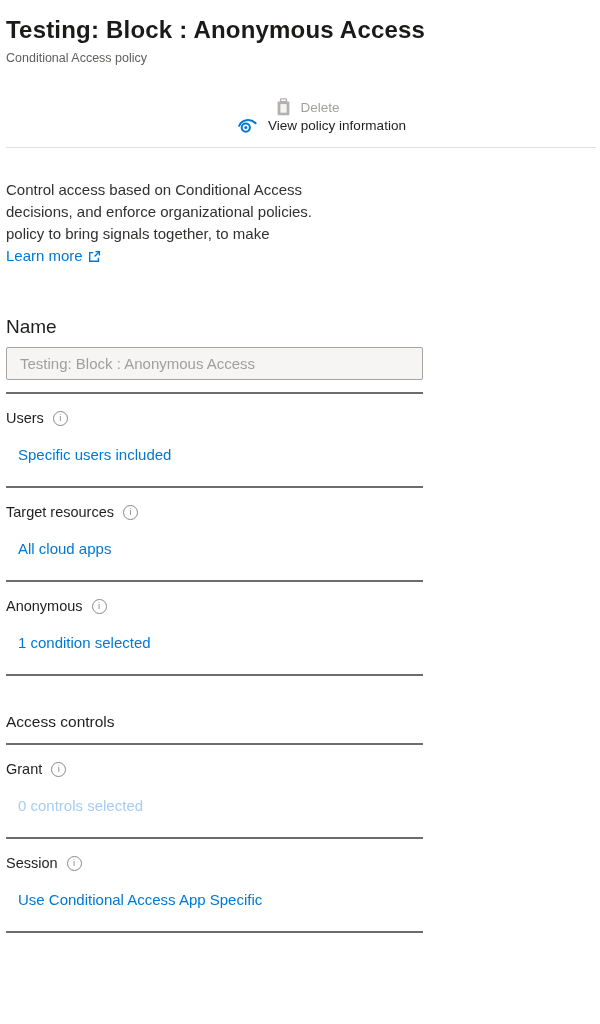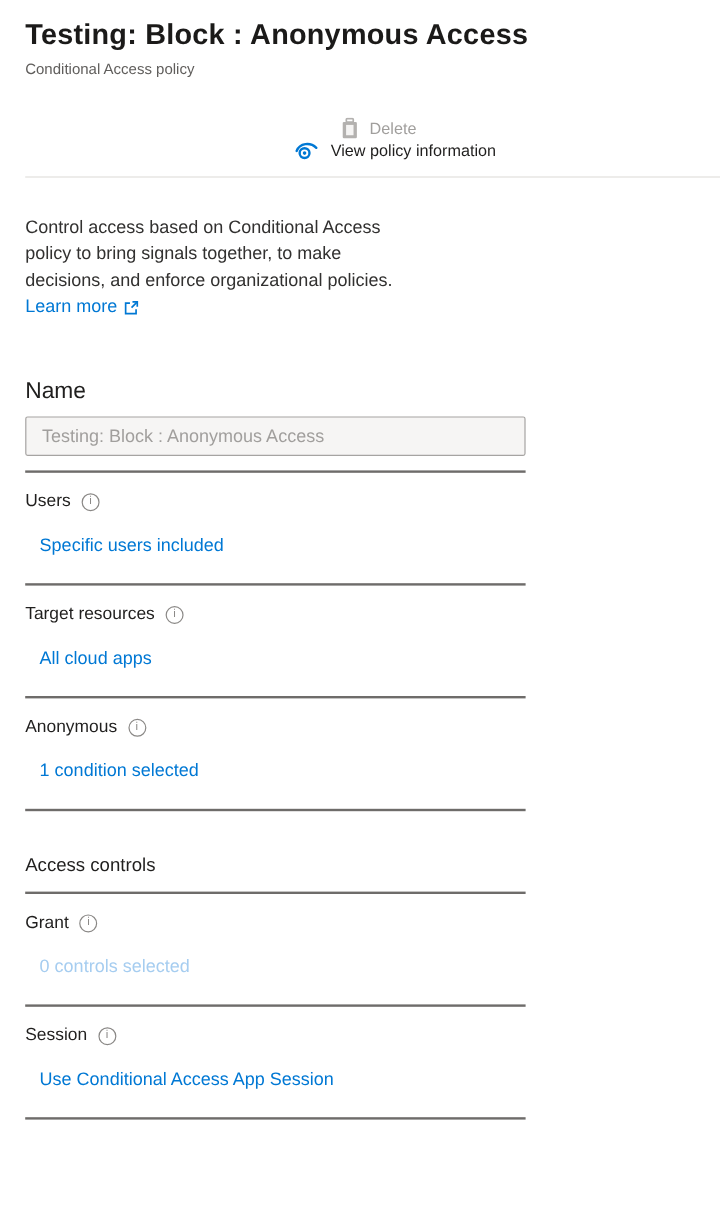--- a/index.html
+++ b/index.html
@@ -2,21 +2,21 @@
 <html><head>
 <meta charset="utf-8">
 <style>
   * { margin: 0; padding: 0; box-sizing: border-box; }
   html, body { background: #ffffff; }
   body {
     width: 600px; height: 1024px;
     font-family: "Liberation Sans", "DejaVu Sans", sans-serif;
     color: #201f1e; overflow: hidden;
   }
-  .page { width: 600px; height: 994px; padding: 16px 0 0 21px; }
+  .page { width: 600px; height: 994px; padding: 16px 0 0 6px; }
 
   
   .title { font-size: 24px; font-weight: bold; color: #1b1a19; letter-spacing: 0.2px; }
   .subtitle { margin-top: 7px; font-size: 12.5px; color: #605e5c; }
 
   
   .toolbar { margin-top: 33px; display: flex; align-items: center; padding-left: 10px; flex-direction: column; }
   .toolbar-btn { display: flex; align-items: center; gap: 9px; font-size: 13.5px; cursor: pointer; }
   .toolbar-btn.disabled { color: #a19f9d; cursor: default; }
   .toolbar-btn + .toolbar-btn { margin-left: 26px; }
@@ -87,22 +87,22 @@
           <circle cx="9.8" cy="11.6" r="1.5" fill="#0078d4"></circle>
         </svg>
       </span>
       <span>View policy information</span>
     </div>
   </div>
   <div class="toolbar-divider"></div>
 
   <div class="description">
     <span class="line">Control access based on Conditional Access</span>
+    <span class="line">decisions, and enforce organizational policies.</span>
     <span class="line">policy to bring signals together, to make</span>
-    <span class="line">decisions, and enforce organizational policies.</span>
     <a class="learn-more">
       <span>Learn more</span>
       <span style="display:inline-flex;">
         <svg width="13" height="13" viewBox="0 0 13 13">
           <path d="M5.3 2.6 H1.7 V11.3 H10.4 V7.7" fill="none" stroke="#0078d4" stroke-width="1.4"></path>
           <path d="M7.4 1.6 H11.4 V5.6" fill="none" stroke="#0078d4" stroke-width="1.4"></path>
           <path d="M11.2 1.8 L6.6 6.4" stroke="#0078d4" stroke-width="1.4"></path>
         </svg>
       </span>
     </a>
@@ -162,18 +162,18 @@
       <div class="row-rule"></div>
     </div>
 
     <div>
       <div class="row-label">
         <span>Session</span>
         <span class="info-icon">
             <span>i</span>
           </span>
       </div>
-      <a class="row-link">Use Conditional Access App Session</a>
+      <a class="row-link">Use Conditional Access App Specific</a>
       <div class="row-rule"></div>
     </div>
 
   </div>
 </div>
 
 </body></html>

